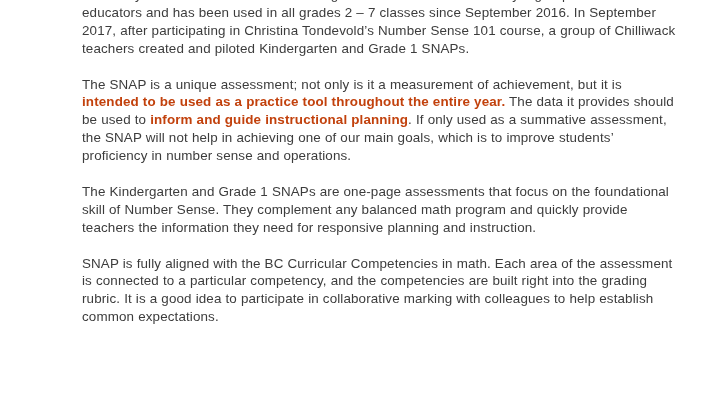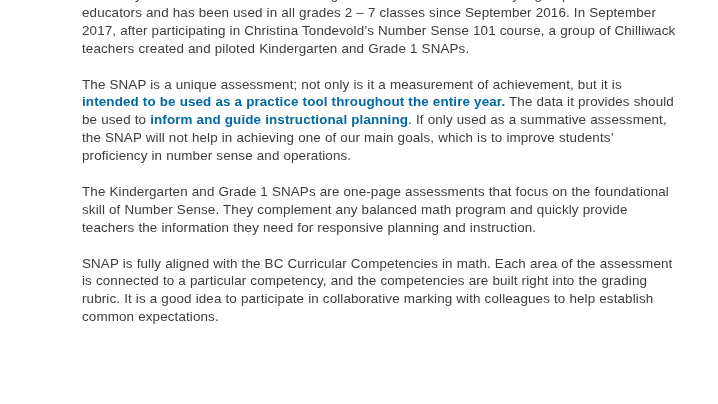--- a/index.html
+++ b/index.html
@@ -34,21 +34,21 @@
     letter-spacing: 0.01em;
     word-spacing: 0.01em;
     text-align: left;
     -webkit-font-smoothing: antialiased;
   }
   p.para + p.para {
     margin-top: 17.9px;
   }
   b.strong {
     font-weight: bold;
-    color: #0369a1;
+    color: #c2410c;
   }
 </style>
 </head>
 <body>
 
 <div id="page">
   <div id="text-column">
       <p class="para"><span>numeracy assessment for all students in grades 2 – 7.  It was created by a group of Chilliwack educators and has been used in all grades 2 – 7 classes since September 2016.  In September 2017, after participating in Christina Tondevold’s Number Sense 101 course, a group of Chilliwack teachers created and piloted Kindergarten and Grade 1 SNAPs.</span></p>
       <p class="para"><span>The SNAP is a unique assessment; not only is it a measurement of achievement, but it is </span><b class="strong">intended to be used as a practice tool throughout the entire year.</b><span>  The data it provides should be used to </span><b class="strong">inform and guide instructional planning</b><span>.  If only used as a summative assessment, the SNAP will not help in achieving one of our main goals, which is to improve students’ proficiency in number sense and operations.</span></p>
       <p class="para"><span>The Kindergarten and Grade 1 SNAPs are one-page assessments that focus on the foundational skill of Number Sense.  They complement any balanced math program and quickly provide teachers the information they need for responsive planning and instruction.</span></p>

